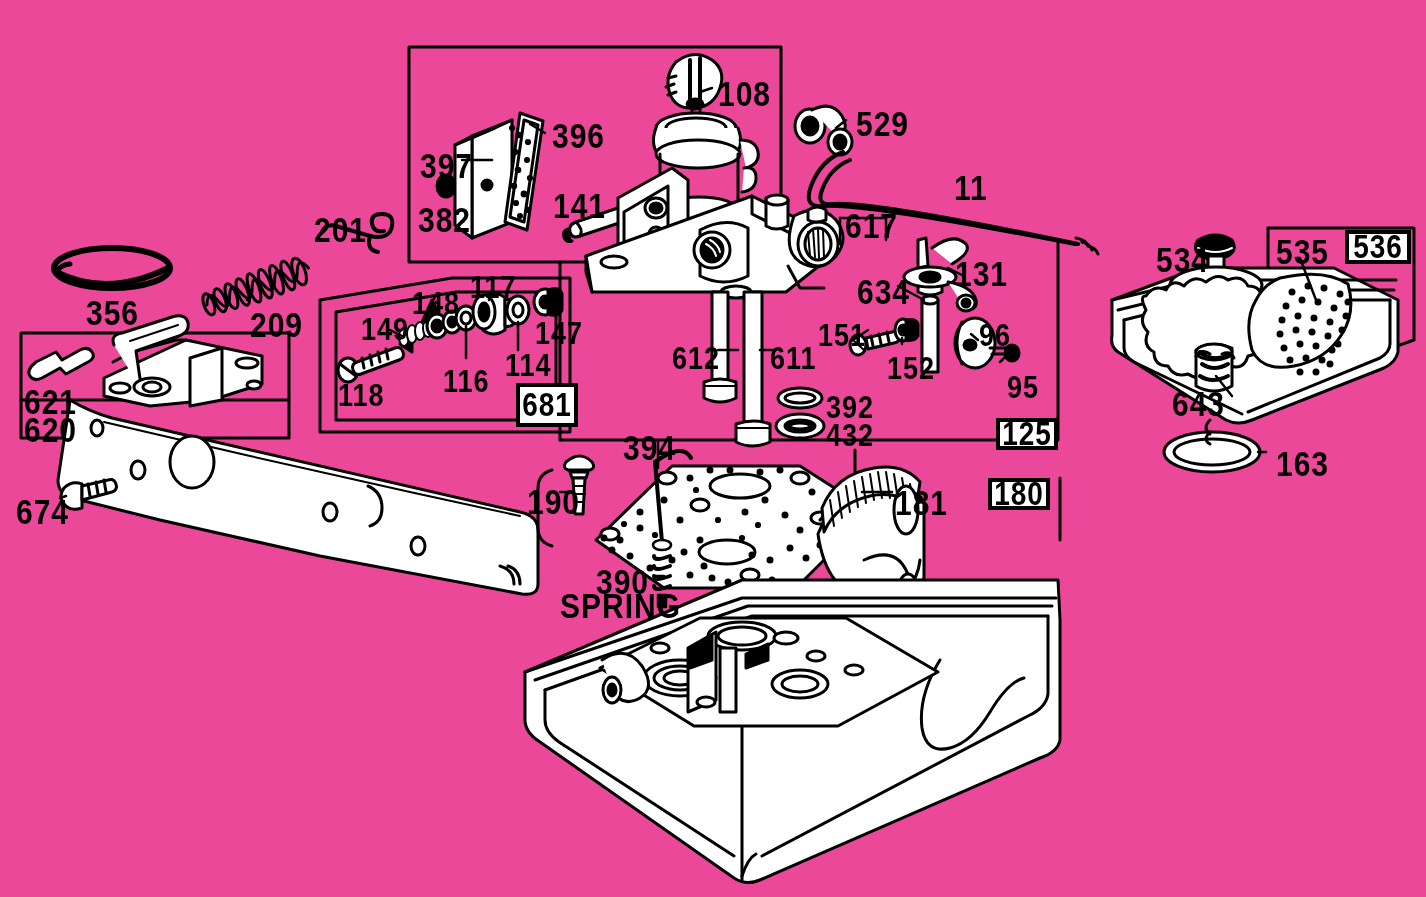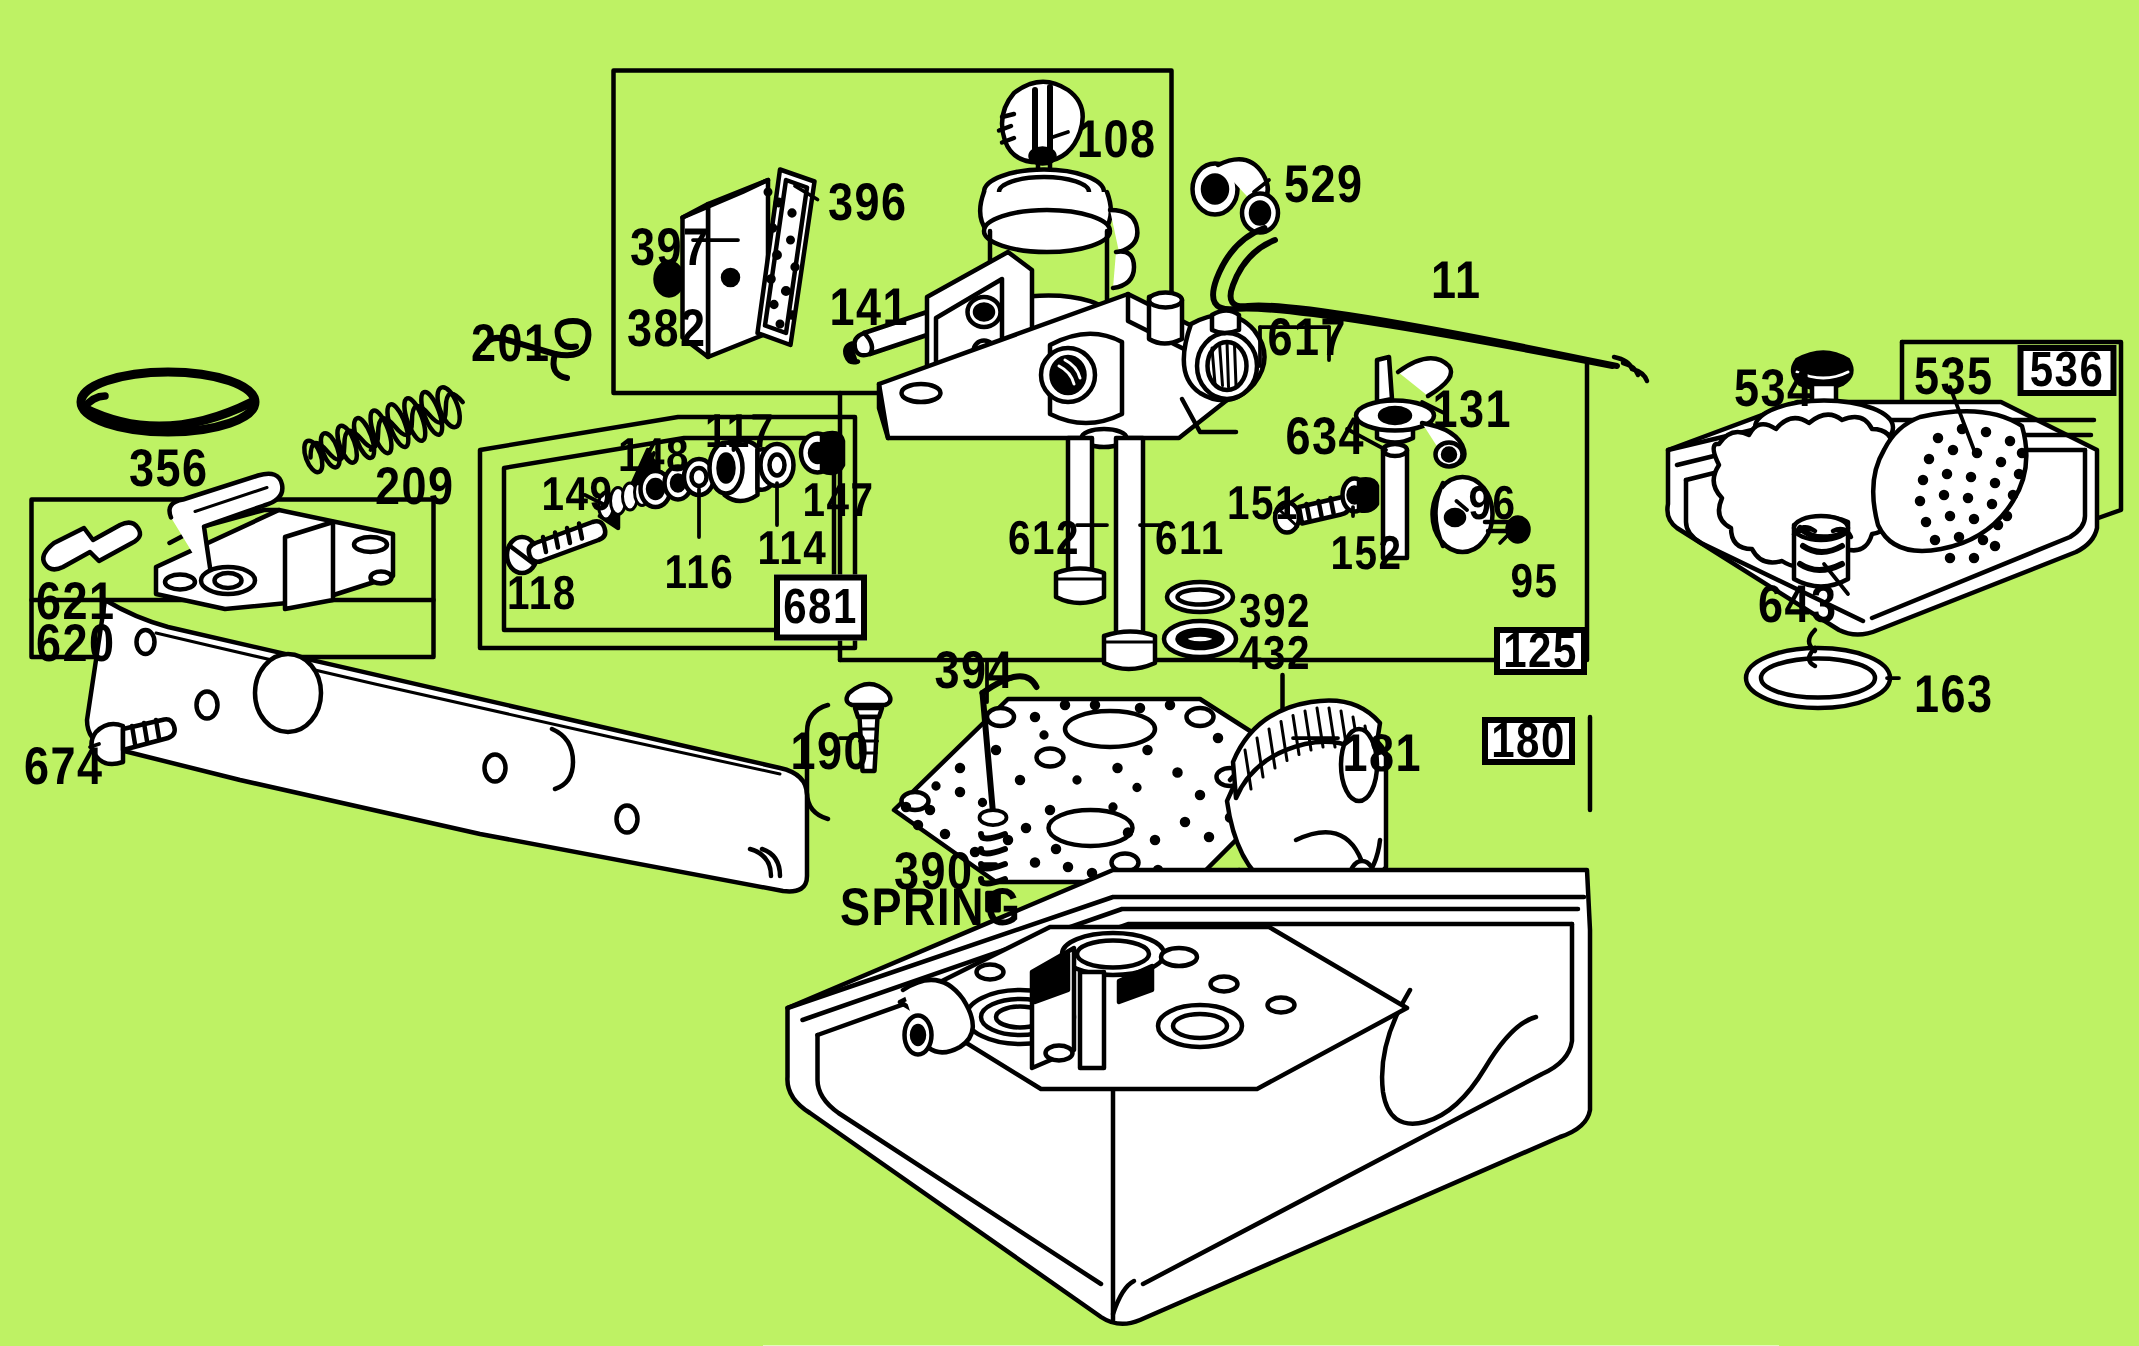--- a/index.html
+++ b/index.html
@@ -1,18 +1,18 @@
 <!DOCTYPE html>
 <html><head>
 <meta charset="utf-8">
 <title>Carburetor Exploded Parts Diagram</title>
 <style>
   html,body{margin:0;padding:0;background:#ffffff;}
   body{font-family:"Liberation Sans", sans-serif;}
-  #sheet{position:relative;width:1426px;height:897px;background:#bef264;overflow:hidden;}
+  #sheet{position:relative;width:1426px;height:897px;background:#ec4899;overflow:hidden;}
   #sheet svg{position:absolute;left:0;top:0;}
   .lbl{position:absolute;color:#000;font-family:"Liberation Sans", sans-serif;
        font-weight:700;letter-spacing:1px;white-space:nowrap;
        transform:scaleY(1.18);transform-origin:left top;}
   .l30{font-size:30px;}
   .l27{font-size:27px;}
   .boxlbl{position:absolute;border:4px solid #000;box-sizing:border-box;
           display:flex;align-items:center;justify-content:center;background:#fff;}
   .boxlbl span{font-weight:700;font-size:28px;letter-spacing:1px;transform:scaleY(1.18);}
 </style>

